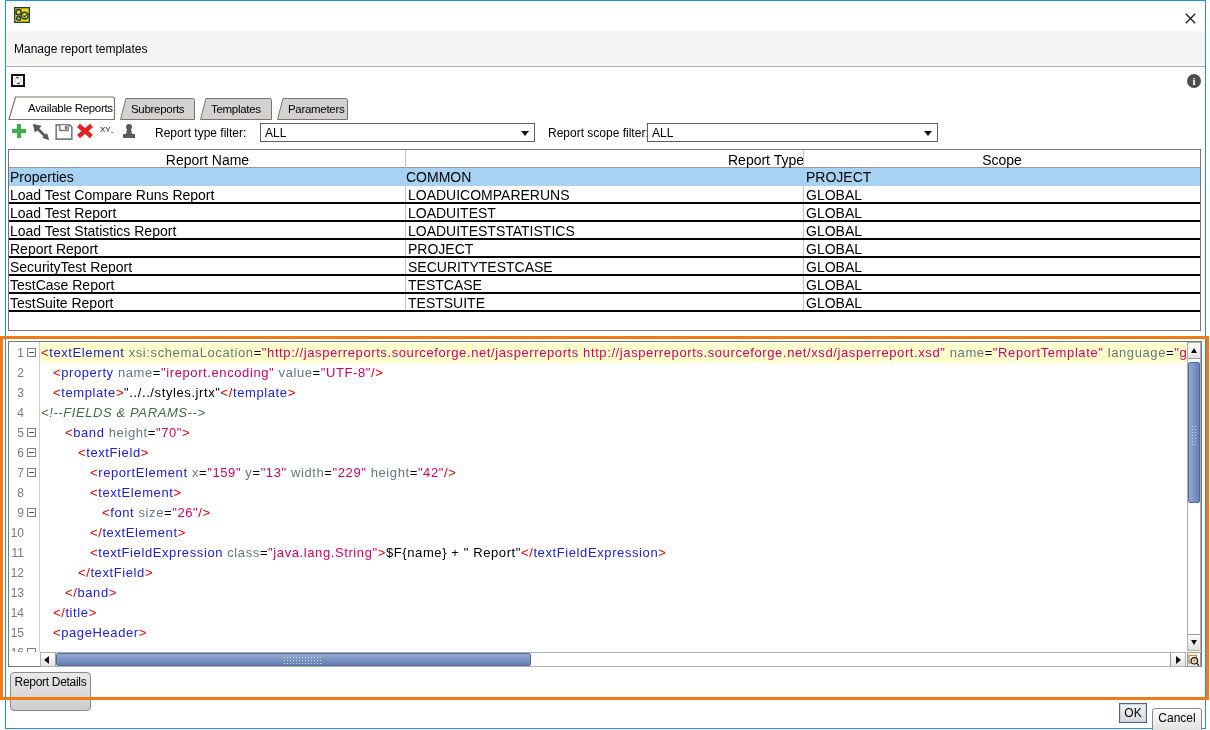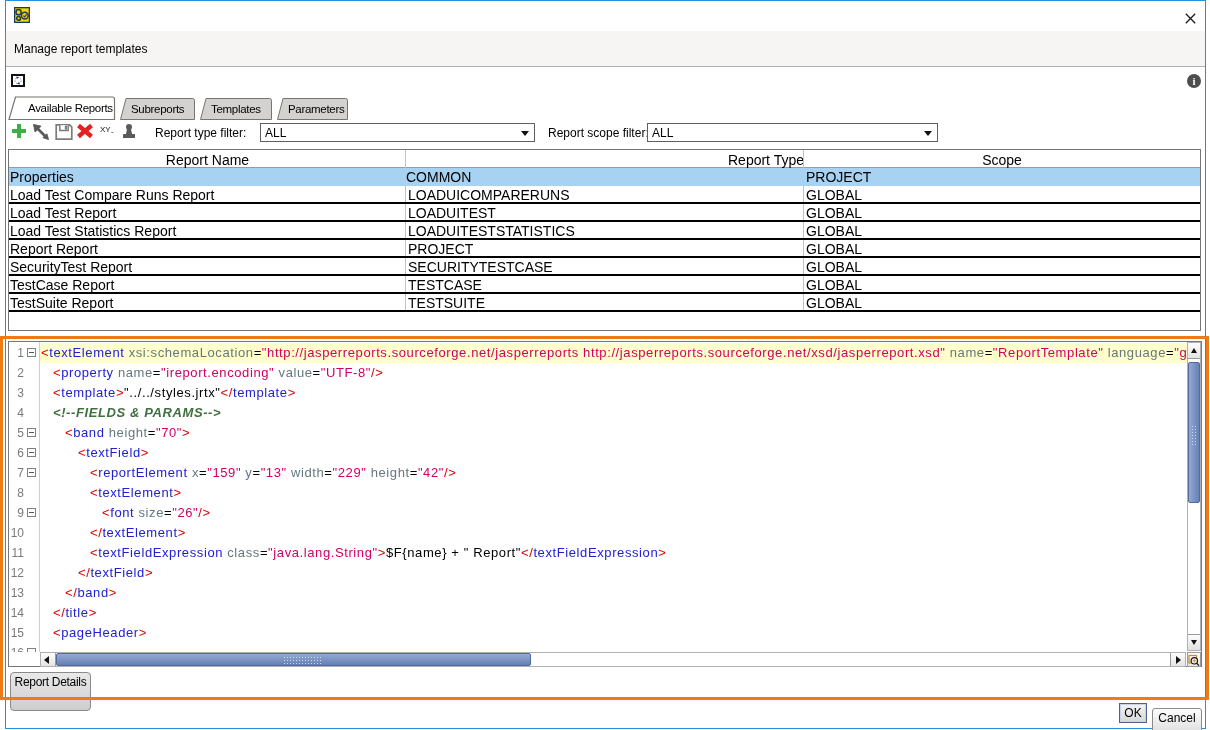--- a/index.html
+++ b/index.html
@@ -160,21 +160,21 @@
     <div class="ln">13</div>
       <div class="ln">14</div>
       <div class="ln">15</div>
       <div class="ln">16</div>
   </div>
 
   <div class="abs" id="codelines" style="left:32px;top:1px;width:1146px;overflow:hidden;">
 <div class="code"><span class="d">&lt;</span><span class="t">textElement</span> <span class="a">xsi:schemaLocation</span>=<span class="v">"http://jasperreports.sourceforge.net/jasperreports http://jasperreports.sourceforge.net/xsd/jasperreport.xsd"</span> <span class="a">name</span>=<span class="v">"ReportTemplate"</span> <span class="a">language</span>=<span class="v">"groovy"</span></div>
 <div class="code" style="padding-left:12px;"><span class="d">&lt;</span><span class="t">property</span> <span class="a">name</span>=<span class="v">"ireport.encoding"</span> <span class="a">value</span>=<span class="v">"UTF-8"</span><span class="d">/&gt;</span></div>
 <div class="code" style="padding-left:12px;"><span class="d">&lt;</span><span class="t">template</span><span class="d">&gt;</span>"../../styles.jrtx"<span class="d">&lt;/</span><span class="t">template</span><span class="d">&gt;</span></div>
-<div class="code" style="padding-left:12px;font-weight:bold;"><span class="c">&lt;!--FIELDS &amp; PARAMS--&gt;</span></div>
+<div class="code" style=""><span class="c">&lt;!--FIELDS &amp; PARAMS--&gt;</span></div>
 <div class="code" style="padding-left:24px;"><span class="d">&lt;</span><span class="t">band</span> <span class="a">height</span>=<span class="v">"70"</span><span class="d">&gt;</span></div>
 <div class="code" style="padding-left:37px;"><span class="d">&lt;</span><span class="t">textField</span><span class="d">&gt;</span></div>
 <div class="code" style="padding-left:49px;"><span class="d">&lt;</span><span class="t">reportElement</span> <span class="a">x</span>=<span class="v">"159"</span> <span class="a">y</span>=<span class="v">"13"</span> <span class="a">width</span>=<span class="v">"229"</span> <span class="a">height</span>=<span class="v">"42"</span><span class="d">/&gt;</span></div>
 <div class="code" style="padding-left:49px;"><span class="d">&lt;</span><span class="t">textElement</span><span class="d">&gt;</span></div>
 <div class="code" style="padding-left:61px;"><span class="d">&lt;</span><span class="t">font</span> <span class="a">size</span>=<span class="v">"26"</span><span class="d">/&gt;</span></div>
 <div class="code" style="padding-left:49px;"><span class="d">&lt;/</span><span class="t">textElement</span><span class="d">&gt;</span></div>
 <div class="code" style="padding-left:49px;"><span class="d">&lt;</span><span class="t">textFieldExpression</span> <span class="a">class</span>=<span class="v">"java.lang.String"</span><span class="d">&gt;</span>$F{name} + " Report"<span class="d">&lt;/</span><span class="t">textFieldExpression</span><span class="d">&gt;</span></div>
 <div class="code" style="padding-left:37px;"><span class="d">&lt;/</span><span class="t">textField</span><span class="d">&gt;</span></div>
 <div class="code" style="padding-left:24px;"><span class="d">&lt;/</span><span class="t">band</span><span class="d">&gt;</span></div>
 <div class="code" style="padding-left:12px;"><span class="d">&lt;/</span><span class="t">title</span><span class="d">&gt;</span></div>

